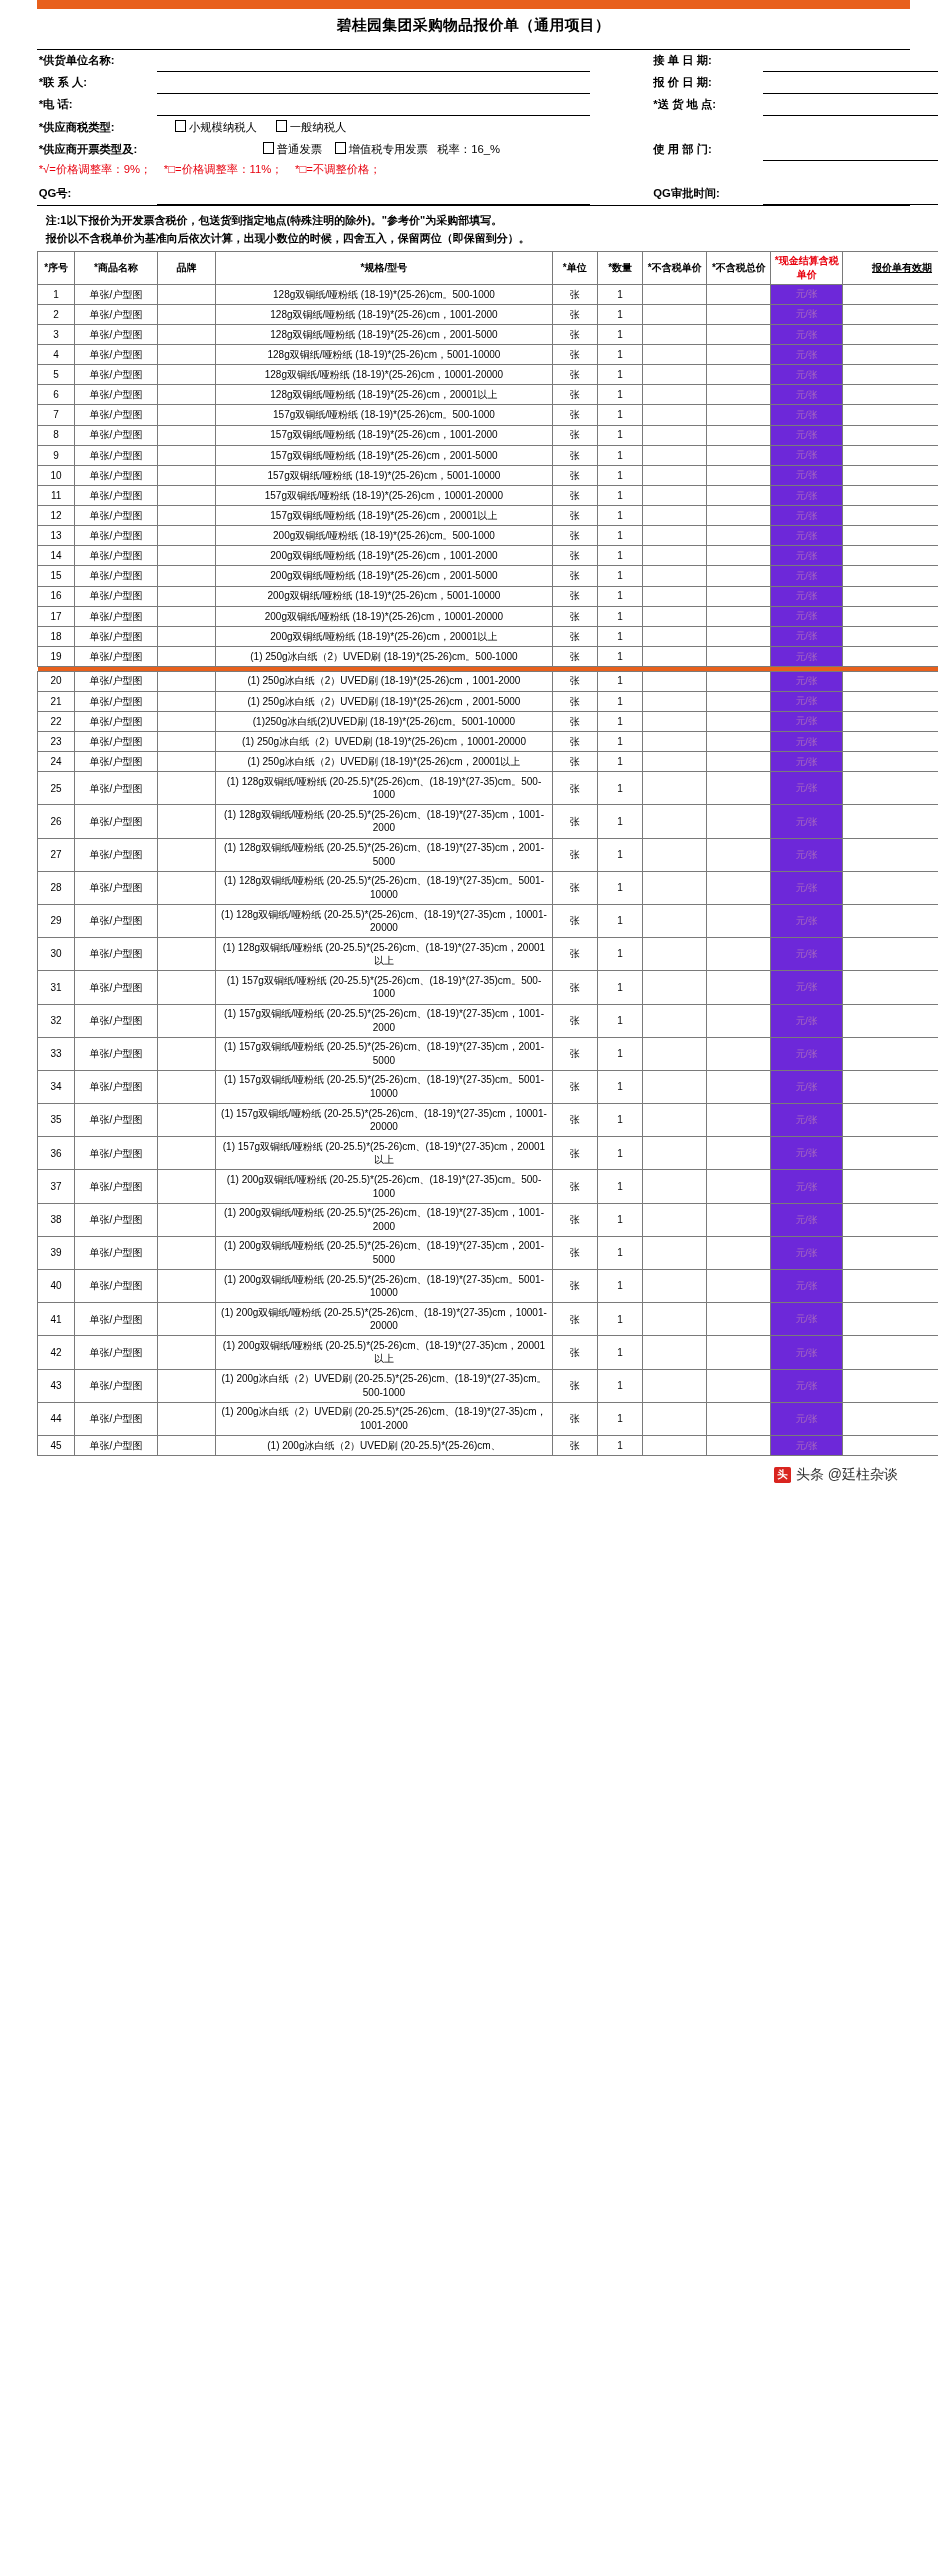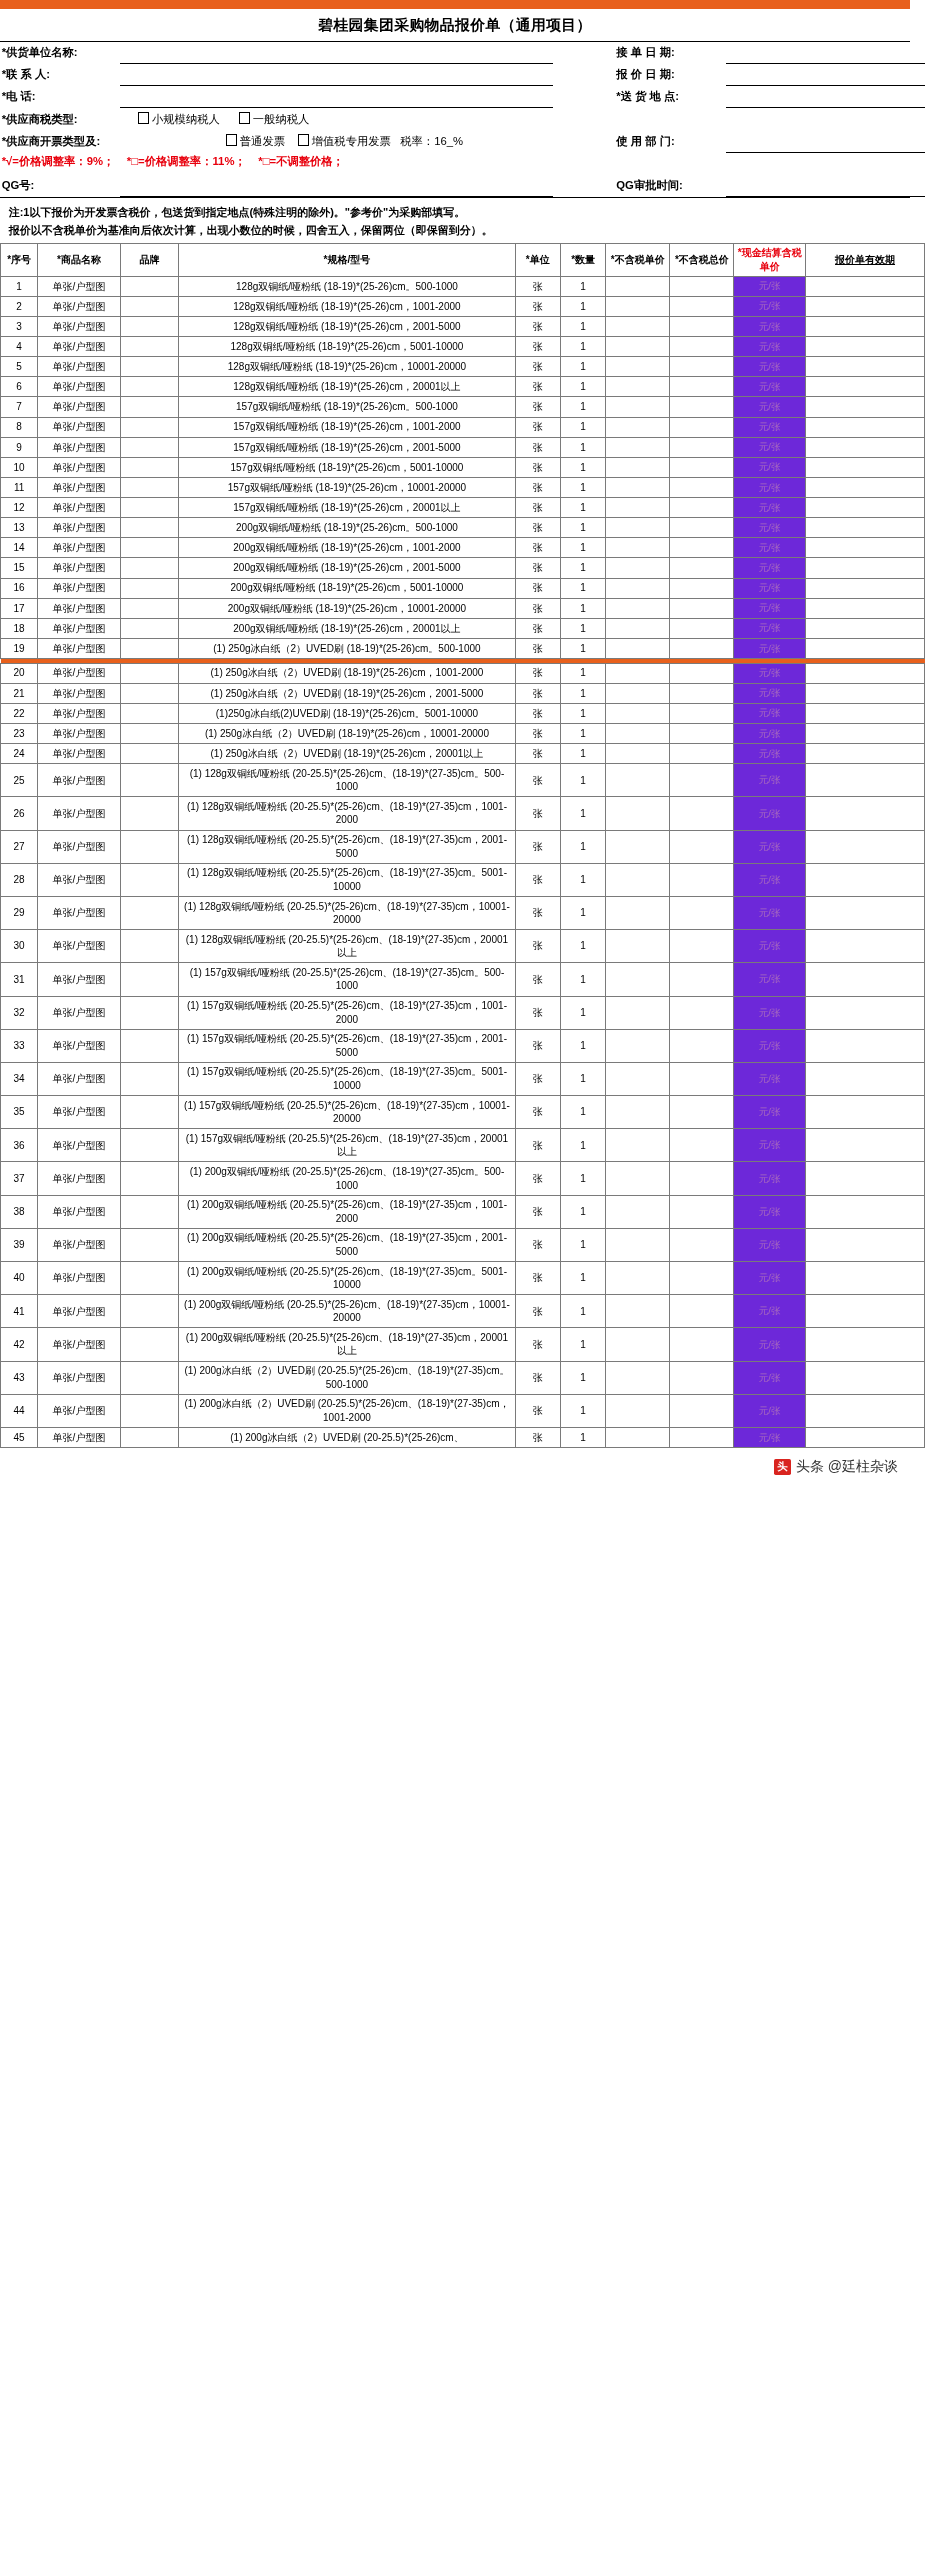--- a/index.html
+++ b/index.html
@@ -1,26 +1,26 @@
 <!DOCTYPE html>
 <html style="font-size:14px"><head>
 <meta charset="utf-8">
 <style>
   html,body{margin:0;padding:0;background:#ffffff;}
   body{font-family:"Liberation Sans","DejaVu Sans",sans-serif;color:#000;}
-  #page{width:910px;min-height:2576px;position:relative;background:#fff;box-sizing:border-box;}
+  #page{width:910px;min-height:2576px;position:relative;background:#fff;box-sizing:border-box;padding-left:37px;}
   .topbar{height:8.7px;background:#e8601c;width:100%;}
   .title{text-align:center;font-size:14.8px;font-weight:bold;padding:7.8px 0 5.2px 0;letter-spacing:0.4px;}
-  .headbox{border-top:0.9px solid #000;border-bottom:0.9px solid #000;padding:0;}
+  .headbox{border-top:0.9px solid #000;border-bottom:0.9px solid #000;padding:0;margin-top:8px;}
   table{border-collapse:collapse;}
   .hdr{width:925px;margin:0 auto;font-size:11.3px;}
   .hdr td{padding:3.5px 1.7px;vertical-align:bottom;}
   .lbl{white-space:nowrap;font-weight:bold;}
   .uline{border-bottom:0.9px solid #000;height:14px;}
-  .redbold{color:#e8000d;font-weight:bold;}
+  .redbold{color:#e8000d;font-weight:normal;}
   .note{font-size:11px;line-height:1.65;padding:5.2px 8.7px 3.5px 8.7px;font-weight:bold;}
   .note .rowtxt{display:block;}
   .grid{width:925px;margin:0 auto 0 auto;table-layout:fixed;font-size:10px;}
   .grid th,.grid td{border:0.9px solid #7a7a7a;text-align:center;vertical-align:middle;padding:2.6px 1.7px;line-height:1.35;}
   .grid th{font-weight:bold;font-size:10px;background:#fff;}
   .grid th.orange{color:#e8000d;}
   .c-idx{width:29.5px;}
   .c-name{width:71px;}
   .c-brand{width:49px;}
   .c-spec{width:302px;}

